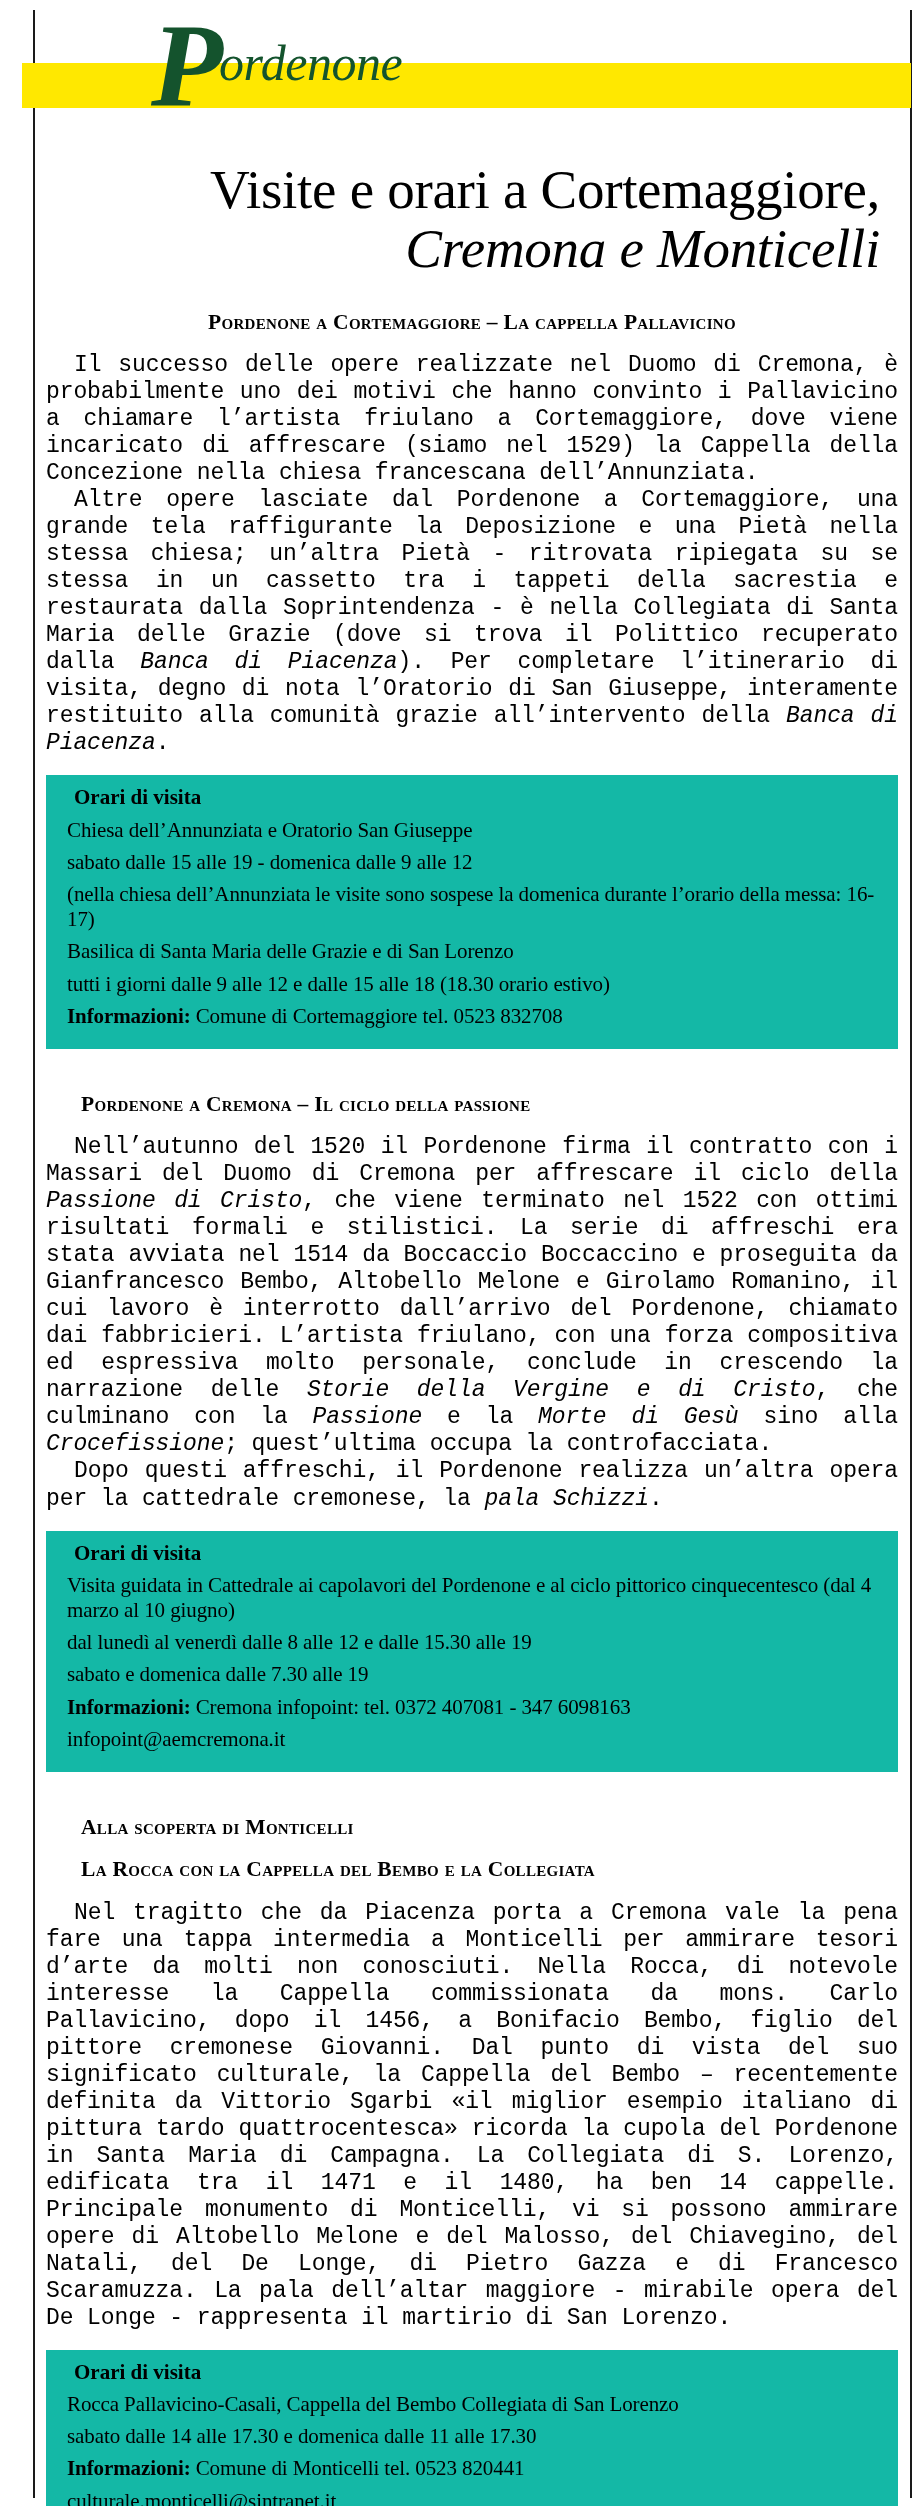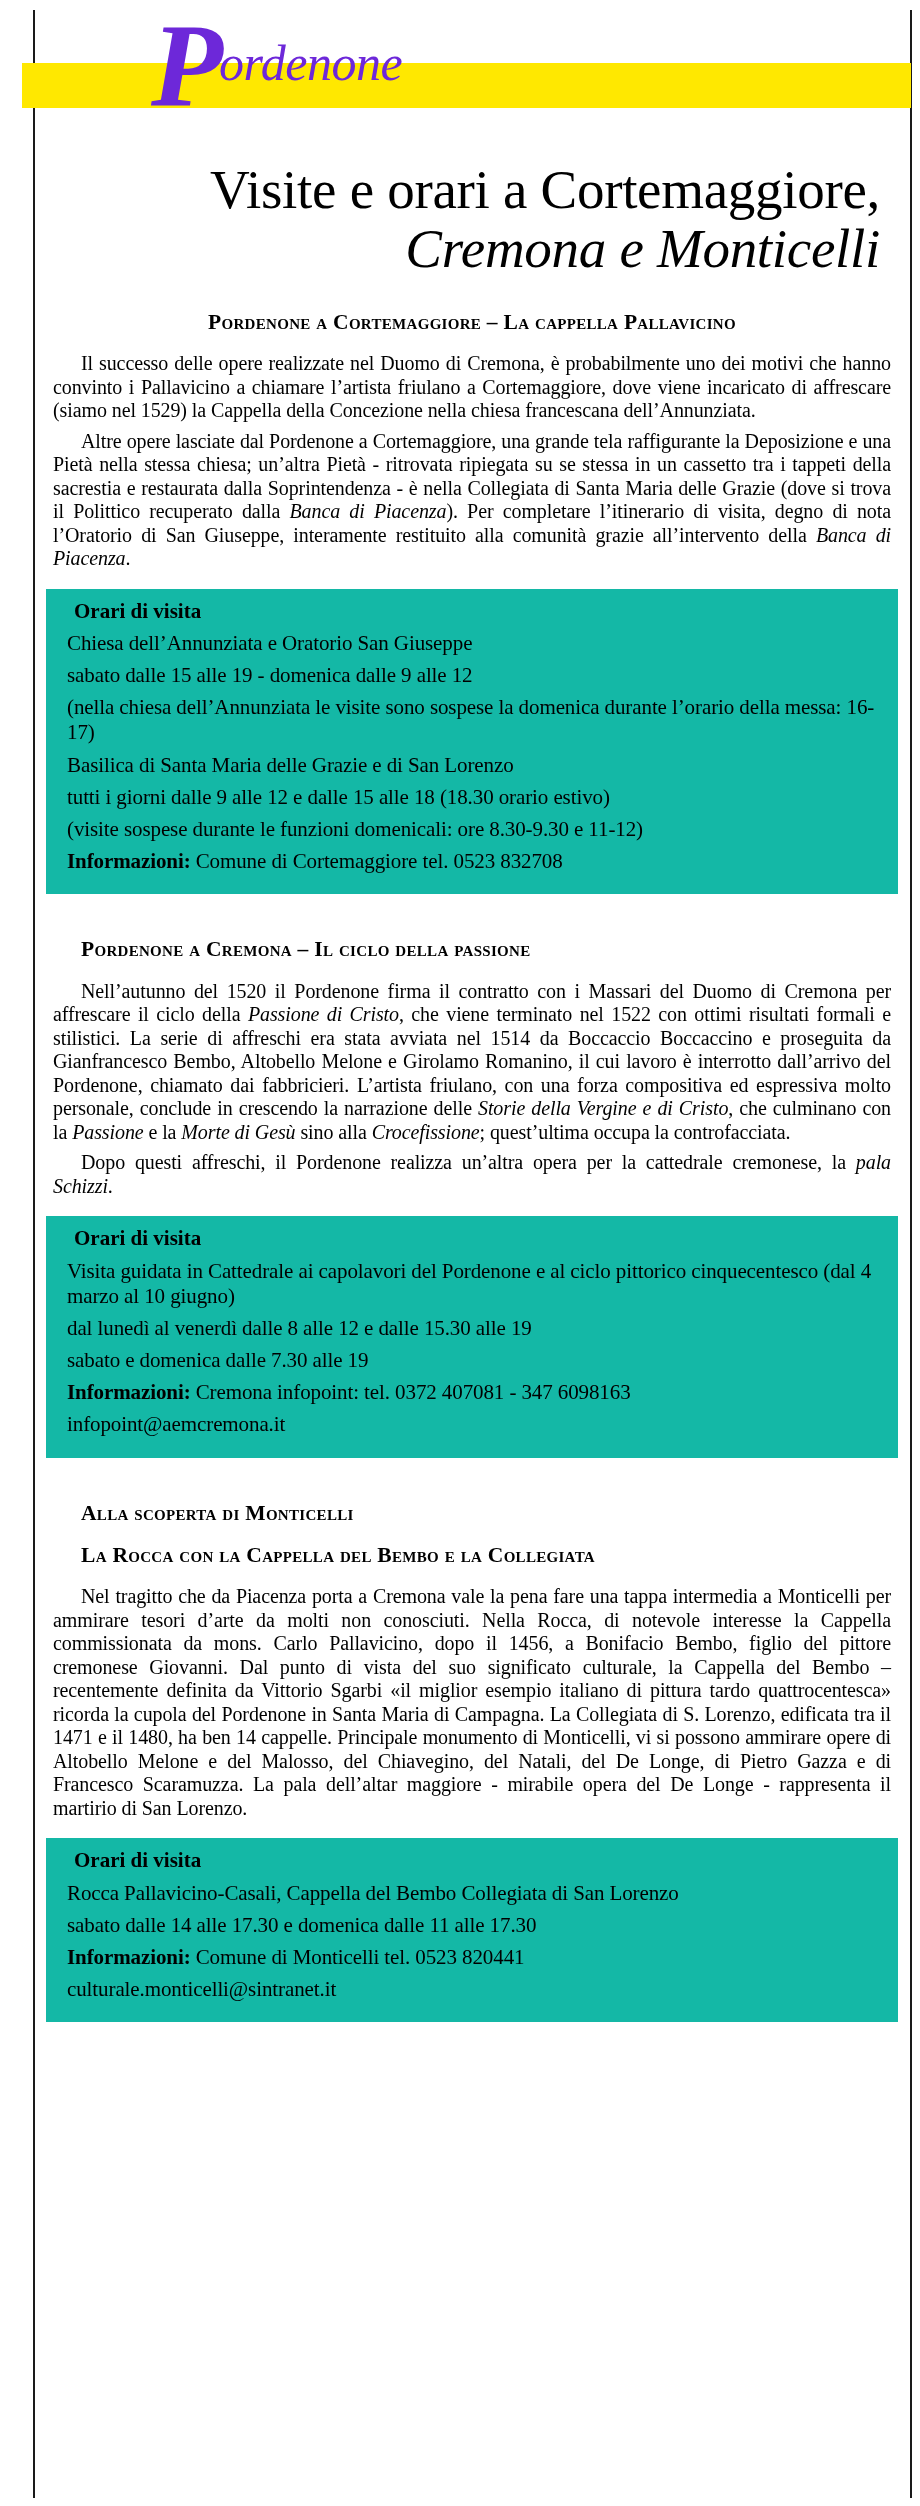--- a/index.html
+++ b/index.html
@@ -53,21 +53,21 @@
     left: -24px;
     right: -13px;
     top: 63px;
     height: 45px;
     background: #ffe800;
   }
   .masthead-logo {
     position: absolute;
     left: 105px;
     top: 8px;
-    color: #6d28d9;
+    color: #14532d;
     font-family: "Liberation Serif", "DejaVu Serif", serif;
     font-style: italic;
     white-space: nowrap;
     line-height: 1;
   }
   .masthead-logo .drop {
     font-size: 118px;
     font-style: italic;
     font-weight: 700;
     line-height: 1;
@@ -106,27 +106,28 @@
     padding: 0 4px;
   }
   .kicker.left {
     text-align: left;
     padding-left: 18px;
   }
   .kicker-group { margin-bottom: 1px; }
 
   
   p.body {
-    margin: 7px;
-    font-size: 20px;
+    margin: 0;
+    font-size: 23px;
     line-height: 1.175;
     text-align: justify;
     text-indent: 28px;
     letter-spacing: -0.1px;
     hyphens: manual;
+    font-family: Liberation Mono, monospace;
   }
   .it { font-style: italic; }
 
   
   .info-box {
     background: #14b8a6;
     margin: 18px 0 0 0;
     padding: 9px 0 13px 14px;
     box-sizing: border-box;
   }
@@ -177,21 +178,20 @@
       <p class="body">Il successo delle opere realizzate nel Duomo di Cremona, è probabilmente uno dei motivi che hanno convinto i Pallavicino a chiamare l’artista friulano a Cortemaggiore, dove viene incaricato di affrescare (siamo nel 1529) la Cappella della Concezione nella chiesa francescana dell’Annunziata.</p>
       <p class="body">Altre opere lasciate dal Pordenone a Cortemaggiore, una grande tela raffigurante la Deposizione e una Pietà nella stessa chiesa; un’altra Pietà - ritrovata ripiegata su se stessa in un cassetto tra i tappeti della sacrestia e restaurata dalla Soprintendenza - è nella Collegiata di Santa Maria delle Grazie (dove si trova il Polittico recuperato dalla <i class="it">Banca di Piacenza</i>). Per completare l’itinerario di visita, degno di nota l’Oratorio di San Giuseppe, interamente restituito alla comunità grazie all’intervento della <i class="it">Banca di Piacenza</i>.</p>
 
       <div class="info-box">
         <div class="box-title">Orari di visita</div>
         <p class="box-line wrap">Chiesa dell’Annunziata e Oratorio San Giuseppe</p>
         <p class="box-line wrap">sabato dalle 15 alle 19 - domenica dalle 9 alle 12</p>
         <p class="box-line wrap">(nella chiesa dell’Annunziata le visite sono sospese la domenica durante l’orario della messa: 16-17)</p>
         <p class="box-line wrap">Basilica di Santa Maria delle Grazie e di San Lorenzo</p>
         <p class="box-line wrap">tutti i giorni dalle 9 alle 12 e dalle 15 alle 18 (18.30 orario estivo)</p>
-        <p class="box-line wrap">(visite sospese durante le funzioni domenicali: ore 8.30-9.30 e 11-12)</p>
         <p class="box-line wrap"><span class="lbl">Informazioni:</span><span> Comune di Cortemaggiore tel. 0523 832708</span></p>
       </div>
     </div>
 
     <div class="gap-m"></div>
 
     <div>
       <div class="kicker left">Pordenone a Cremona – Il ciclo della passione</div>
       <p class="body">Nell’autunno del 1520 il Pordenone firma il contratto con i Massari del Duomo di Cremona per affrescare il ciclo della <i class="it">Passione di Cristo</i>, che viene terminato nel 1522 con ottimi risultati formali e stilistici. La serie di affreschi era stata avviata nel 1514 da Boccaccio Boccaccino e proseguita da Gianfrancesco Bembo, Altobello Melone e Girolamo Romanino, il cui lavoro è interrotto dall’arrivo del Pordenone, chiamato dai fabbricieri. L’artista friulano, con una forza compositiva ed espressiva molto personale, conclude in crescendo la narrazione delle <i class="it">Storie della Vergine e di Cristo</i>, che culminano con la <i class="it">Passione</i> e la <i class="it">Morte di Gesù</i> sino alla <i class="it">Crocefissione</i>; quest’ultima occupa la controfacciata.</p>
       <p class="body">Dopo questi affreschi, il Pordenone realizza un’altra opera per la cattedrale cremonese, la <i class="it">pala Schizzi</i>.</p>

